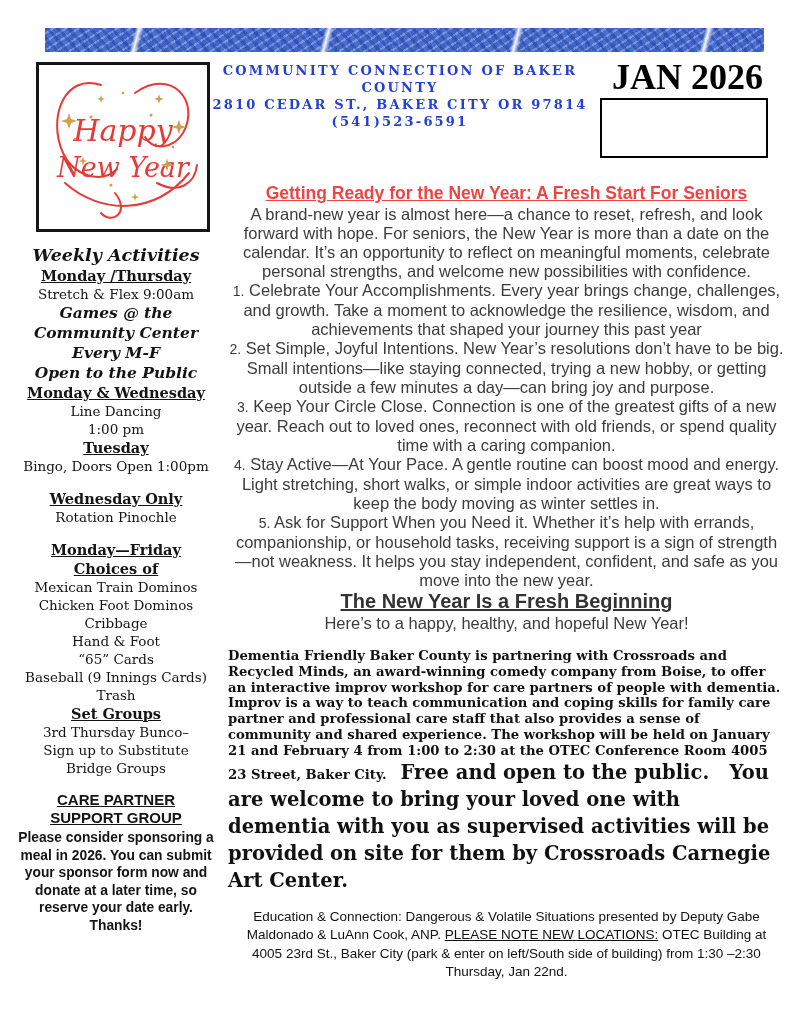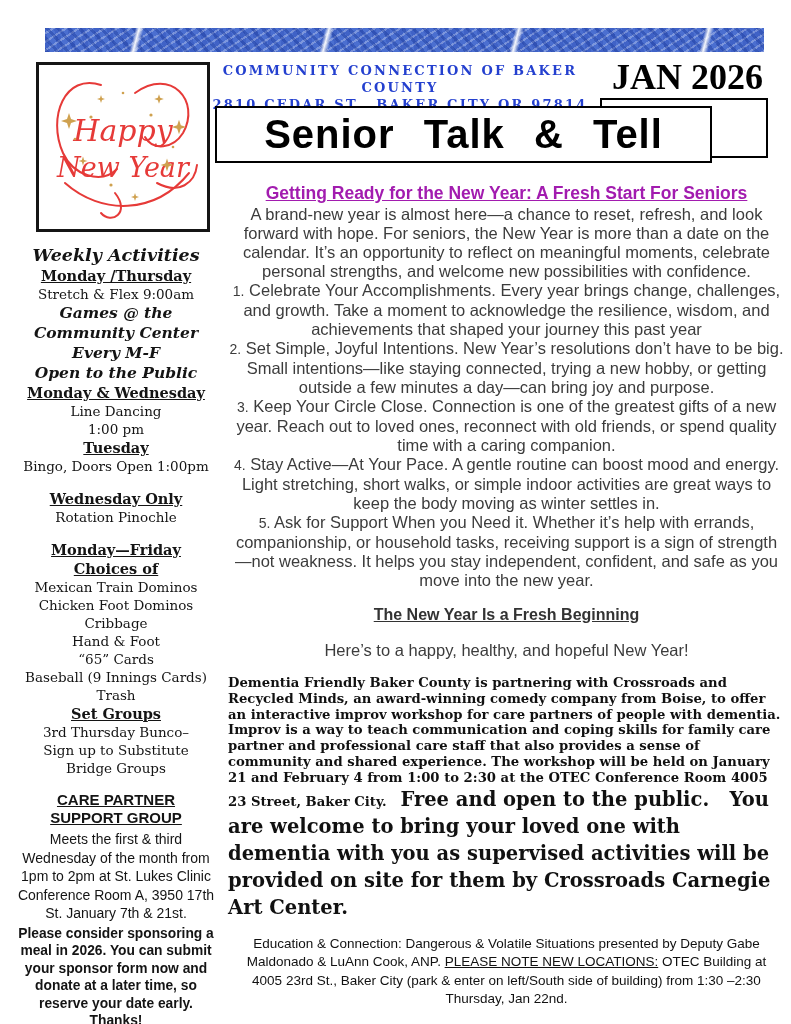--- a/index.html
+++ b/index.html
@@ -46,24 +46,24 @@
   .sb-item{font-size:13.5px;line-height:18px;}
   .sb-bi{font-size:15.5px;font-weight:bold;font-style:italic;line-height:20px;}
   .sb-gap{height:14px;}
   .care{font-family:"Liberation Sans",sans-serif;}
   .care-h{font-size:15px;font-weight:bold;text-decoration:underline;line-height:18px;margin:0 10px;text-align:center;}
   .care-meets{font-size:14px;line-height:18.5px;margin-top:3px;}
   .care-sponsor{font-size:13.8px;line-height:17.5px;font-weight:bold;margin-top:2px;}
 
   
   .main{position:absolute;left:228px;top:183px;width:557px;text-align:center;color:#3c3c3c;}
-  .article-heading{margin:0 0 1px;font-size:17.5px;font-weight:bold;text-decoration:underline;color:#a21caf;}
+  .article-heading{margin:0 0 1px;font-size:17.5px;font-weight:bold;text-decoration:underline;color:#ef4444;}
   .intro,.li{margin:0;font-size:16.5px;line-height:19px;}
   .li .num{font-size:14px;}
-  .closing-h{margin:16px;font-size:16px;font-weight:bold;text-decoration:underline;color:#333;}
+  .closing-h{margin:0;font-size:20px;font-weight:bold;text-decoration:underline;color:#333;}
   .closing-t{margin:0;font-size:16.5px;line-height:20px;}
   .dementia{margin:15px 0 0;text-align:left;font-family:"DejaVu Serif",serif;font-weight:bold;
     font-size:13.2px;line-height:15.8px;color:#111;white-space:pre-wrap;}
   .dem-big{font-size:19.5px;line-height:27px;}
   .education{margin:14px 6px 0;font-size:13.5px;line-height:18.5px;color:#111;text-align:center;}
   .edu-label{text-decoration:underline;}
 </style>
 </head>
 <body>
 
@@ -103,23 +103,20 @@
   <div class="org-block">
     <div class="org-line">COMMUNITY CONNECTION OF BAKER COUNTY</div>
     <div class="org-line">2810 CEDAR ST.,  BAKER CITY OR 97814</div>
     <div class="org-line">(541)523-6591</div>
   </div>
 
   <div class="issue-date">JAN 2026</div>
 
   <div class="masthead">
     <div class="offset-rect"></div>
-    <div class="title-rect">
-      <h1>Senior Talk &amp; Tell</h1>
-    </div>
   </div>
 
   <div class="sidebar">
     <div class="sb-title">Weekly Activities</div>
     <div class="sb-h">Monday /Thursday</div>
     <div class="sb-item">Stretch &amp; Flex 9:00am</div>
     <div class="sb-bi">Games @ the</div>
     <div class="sb-bi">Community Center</div>
     <div class="sb-bi">Every M-F</div>
     <div class="sb-bi">Open to the Public</div>
@@ -141,21 +138,20 @@
     <div class="sb-item">“65” Cards</div>
     <div class="sb-item">Baseball (9 Innings Cards)</div>
     <div class="sb-item">Trash</div>
     <div class="sb-h">Set Groups</div>
     <div class="sb-item">3rd Thursday Bunco–</div>
     <div class="sb-item">Sign up to Substitute</div>
     <div class="sb-item">Bridge Groups</div>
     <div class="sb-gap"></div>
     <div class="care">
       <div class="care-h">CARE PARTNER SUPPORT GROUP</div>
-      <div class="care-meets">Meets the first &amp; third Wednesday of the month from 1pm to 2pm at St. Lukes Clinic Conference Room A, 3950 17th St. January 7th &amp; 21st.</div>
       <div class="care-sponsor">Please consider  sponsoring  a meal in 2026.  You can submit your sponsor form now and donate at a later time, so reserve your date early.   Thanks!</div>
     </div>
   </div>
 
   <div class="main">
     <h2 class="article-heading">Getting Ready for the New Year: A Fresh Start For Seniors</h2>
     <p class="intro">A brand-new year is almost here—a chance to reset, refresh, and look forward with hope. For seniors, the New Year is more than a date on the calendar. It’s an opportunity to reflect on meaningful moments, celebrate personal strengths, and welcome new possibilities with confidence.</p>
     <div>
       <p class="li"><span class="num">1.</span> <span>Celebrate Your Accomplishments. Every year brings change, challenges, and growth. Take a moment to acknowledge the resilience, wisdom, and achievements that shaped  your journey this past year</span></p>
       <p class="li"><span class="num">2.</span> <span>Set Simple, Joyful Intentions. New Year’s resolutions don’t have to be big. Small intentions—like staying connected, trying a new hobby, or getting outside a few minutes a day—can bring joy and purpose.</span></p>

